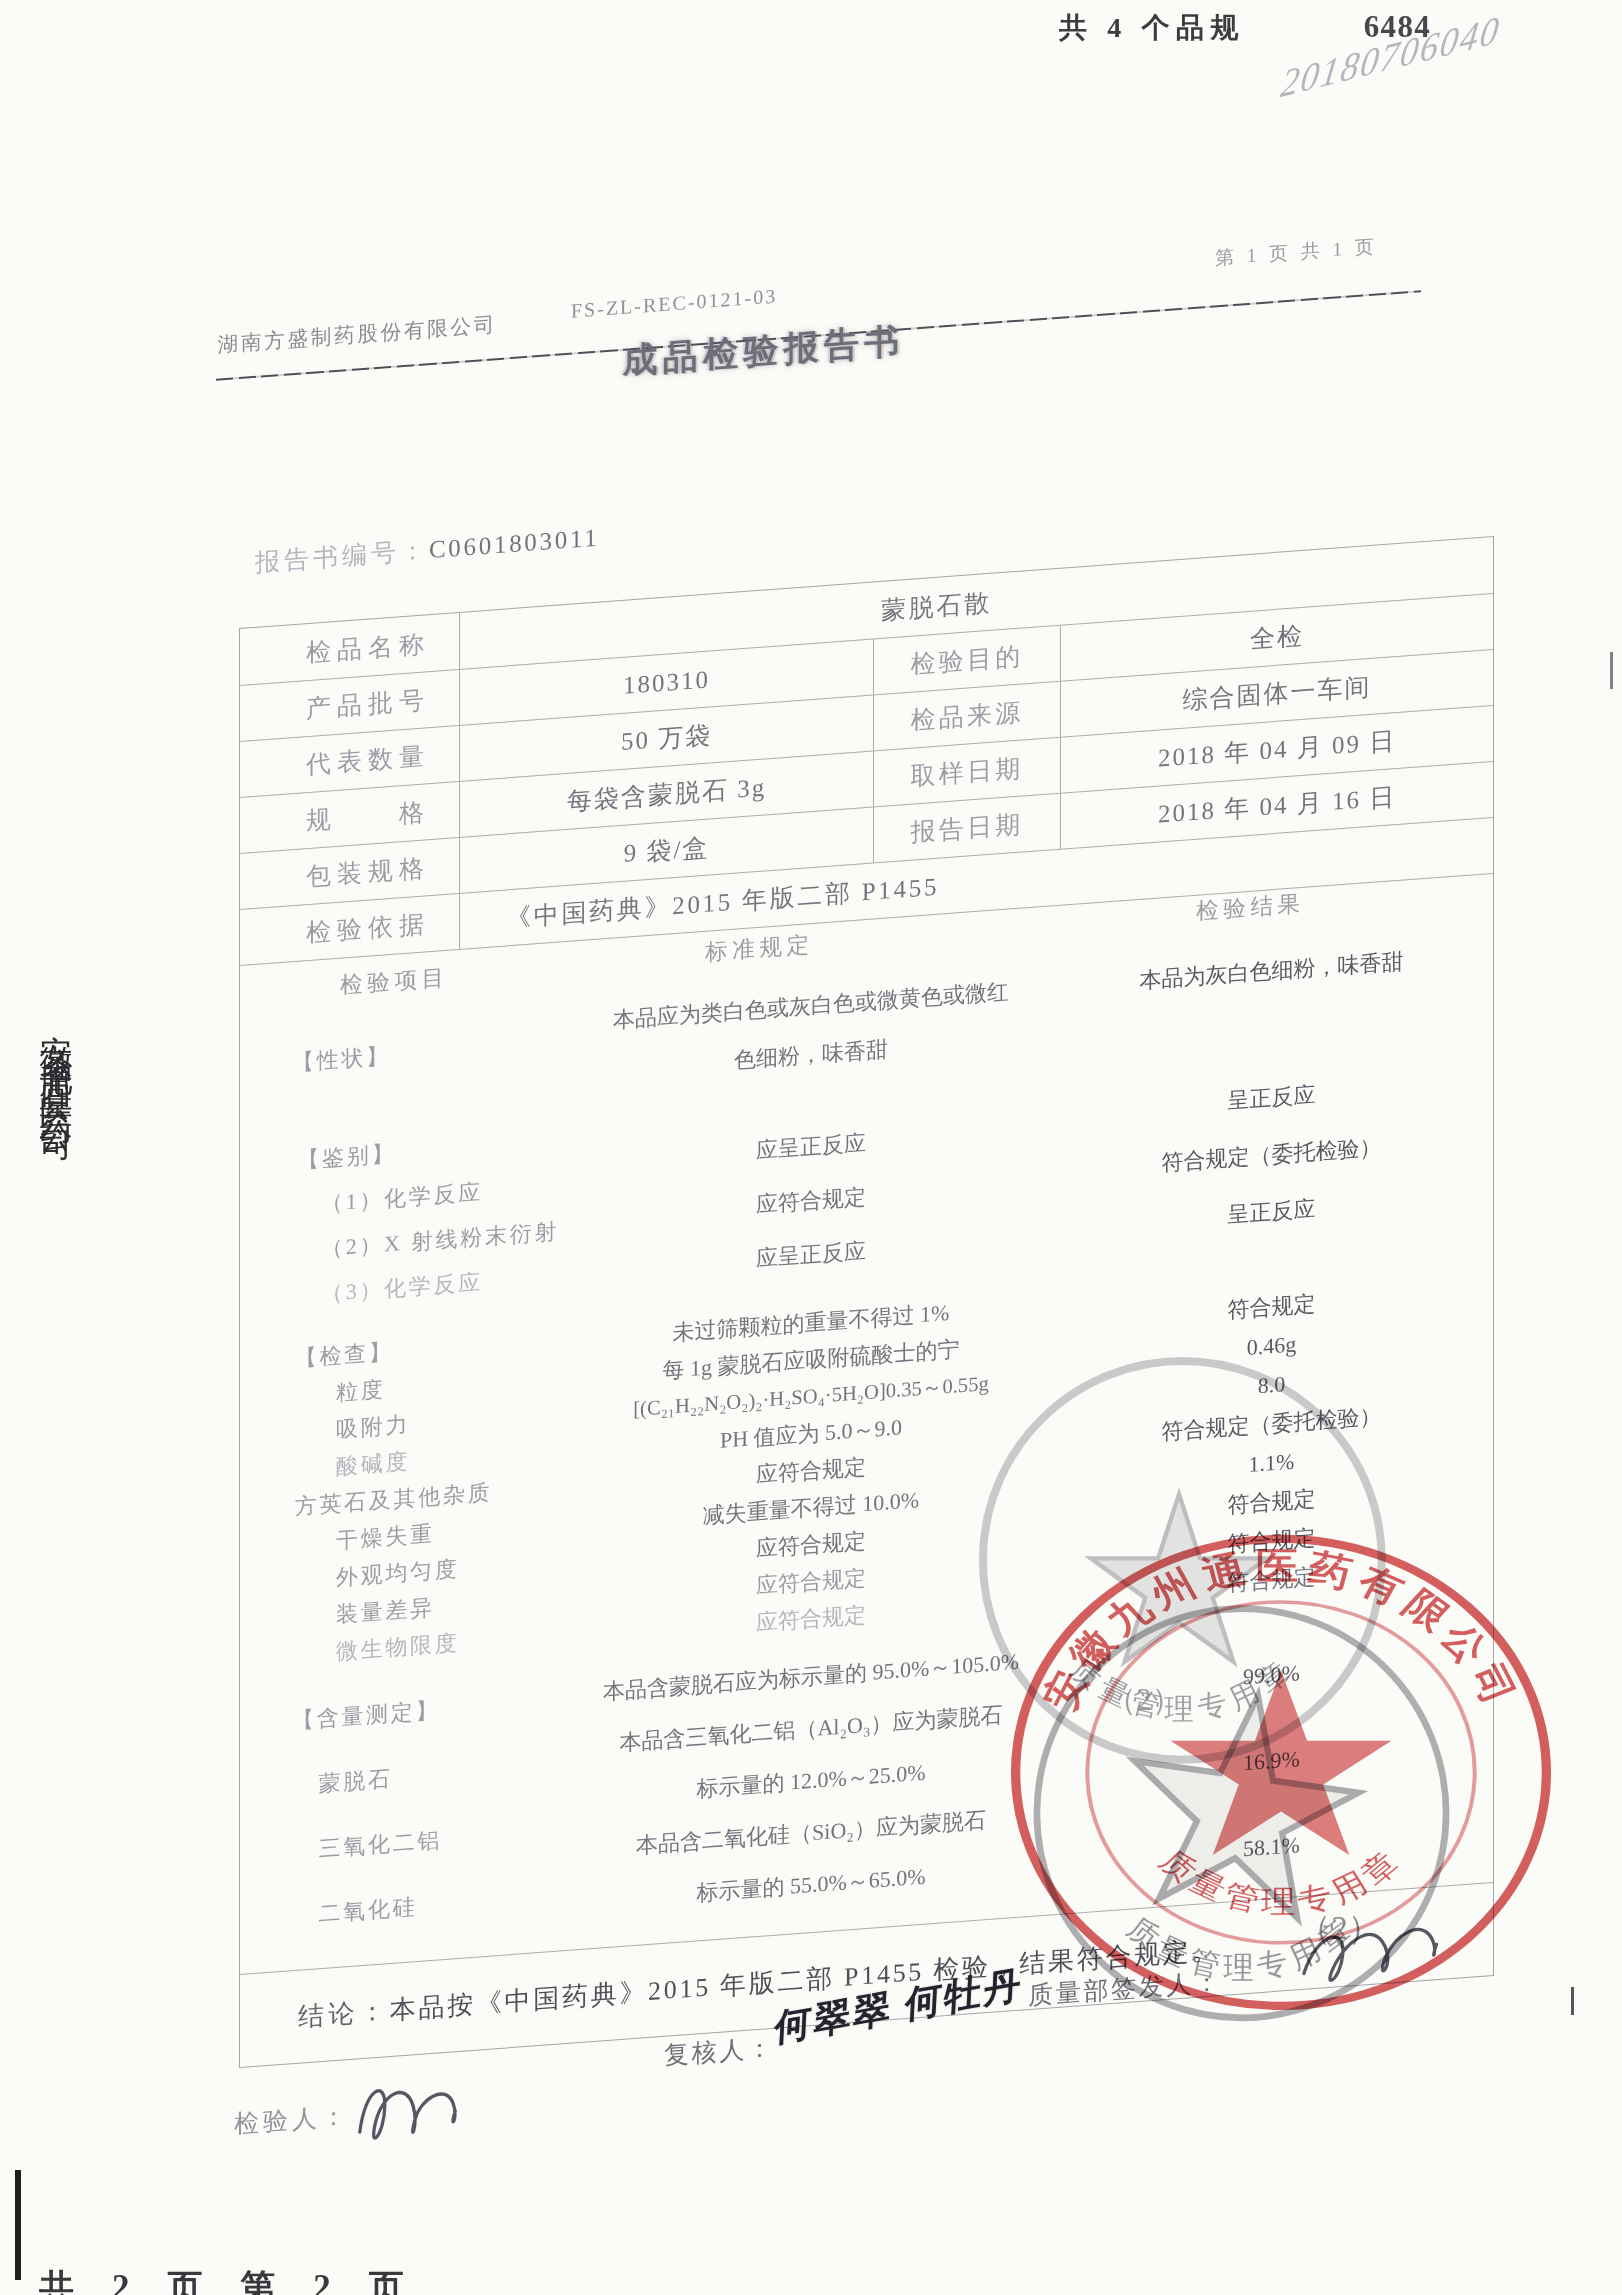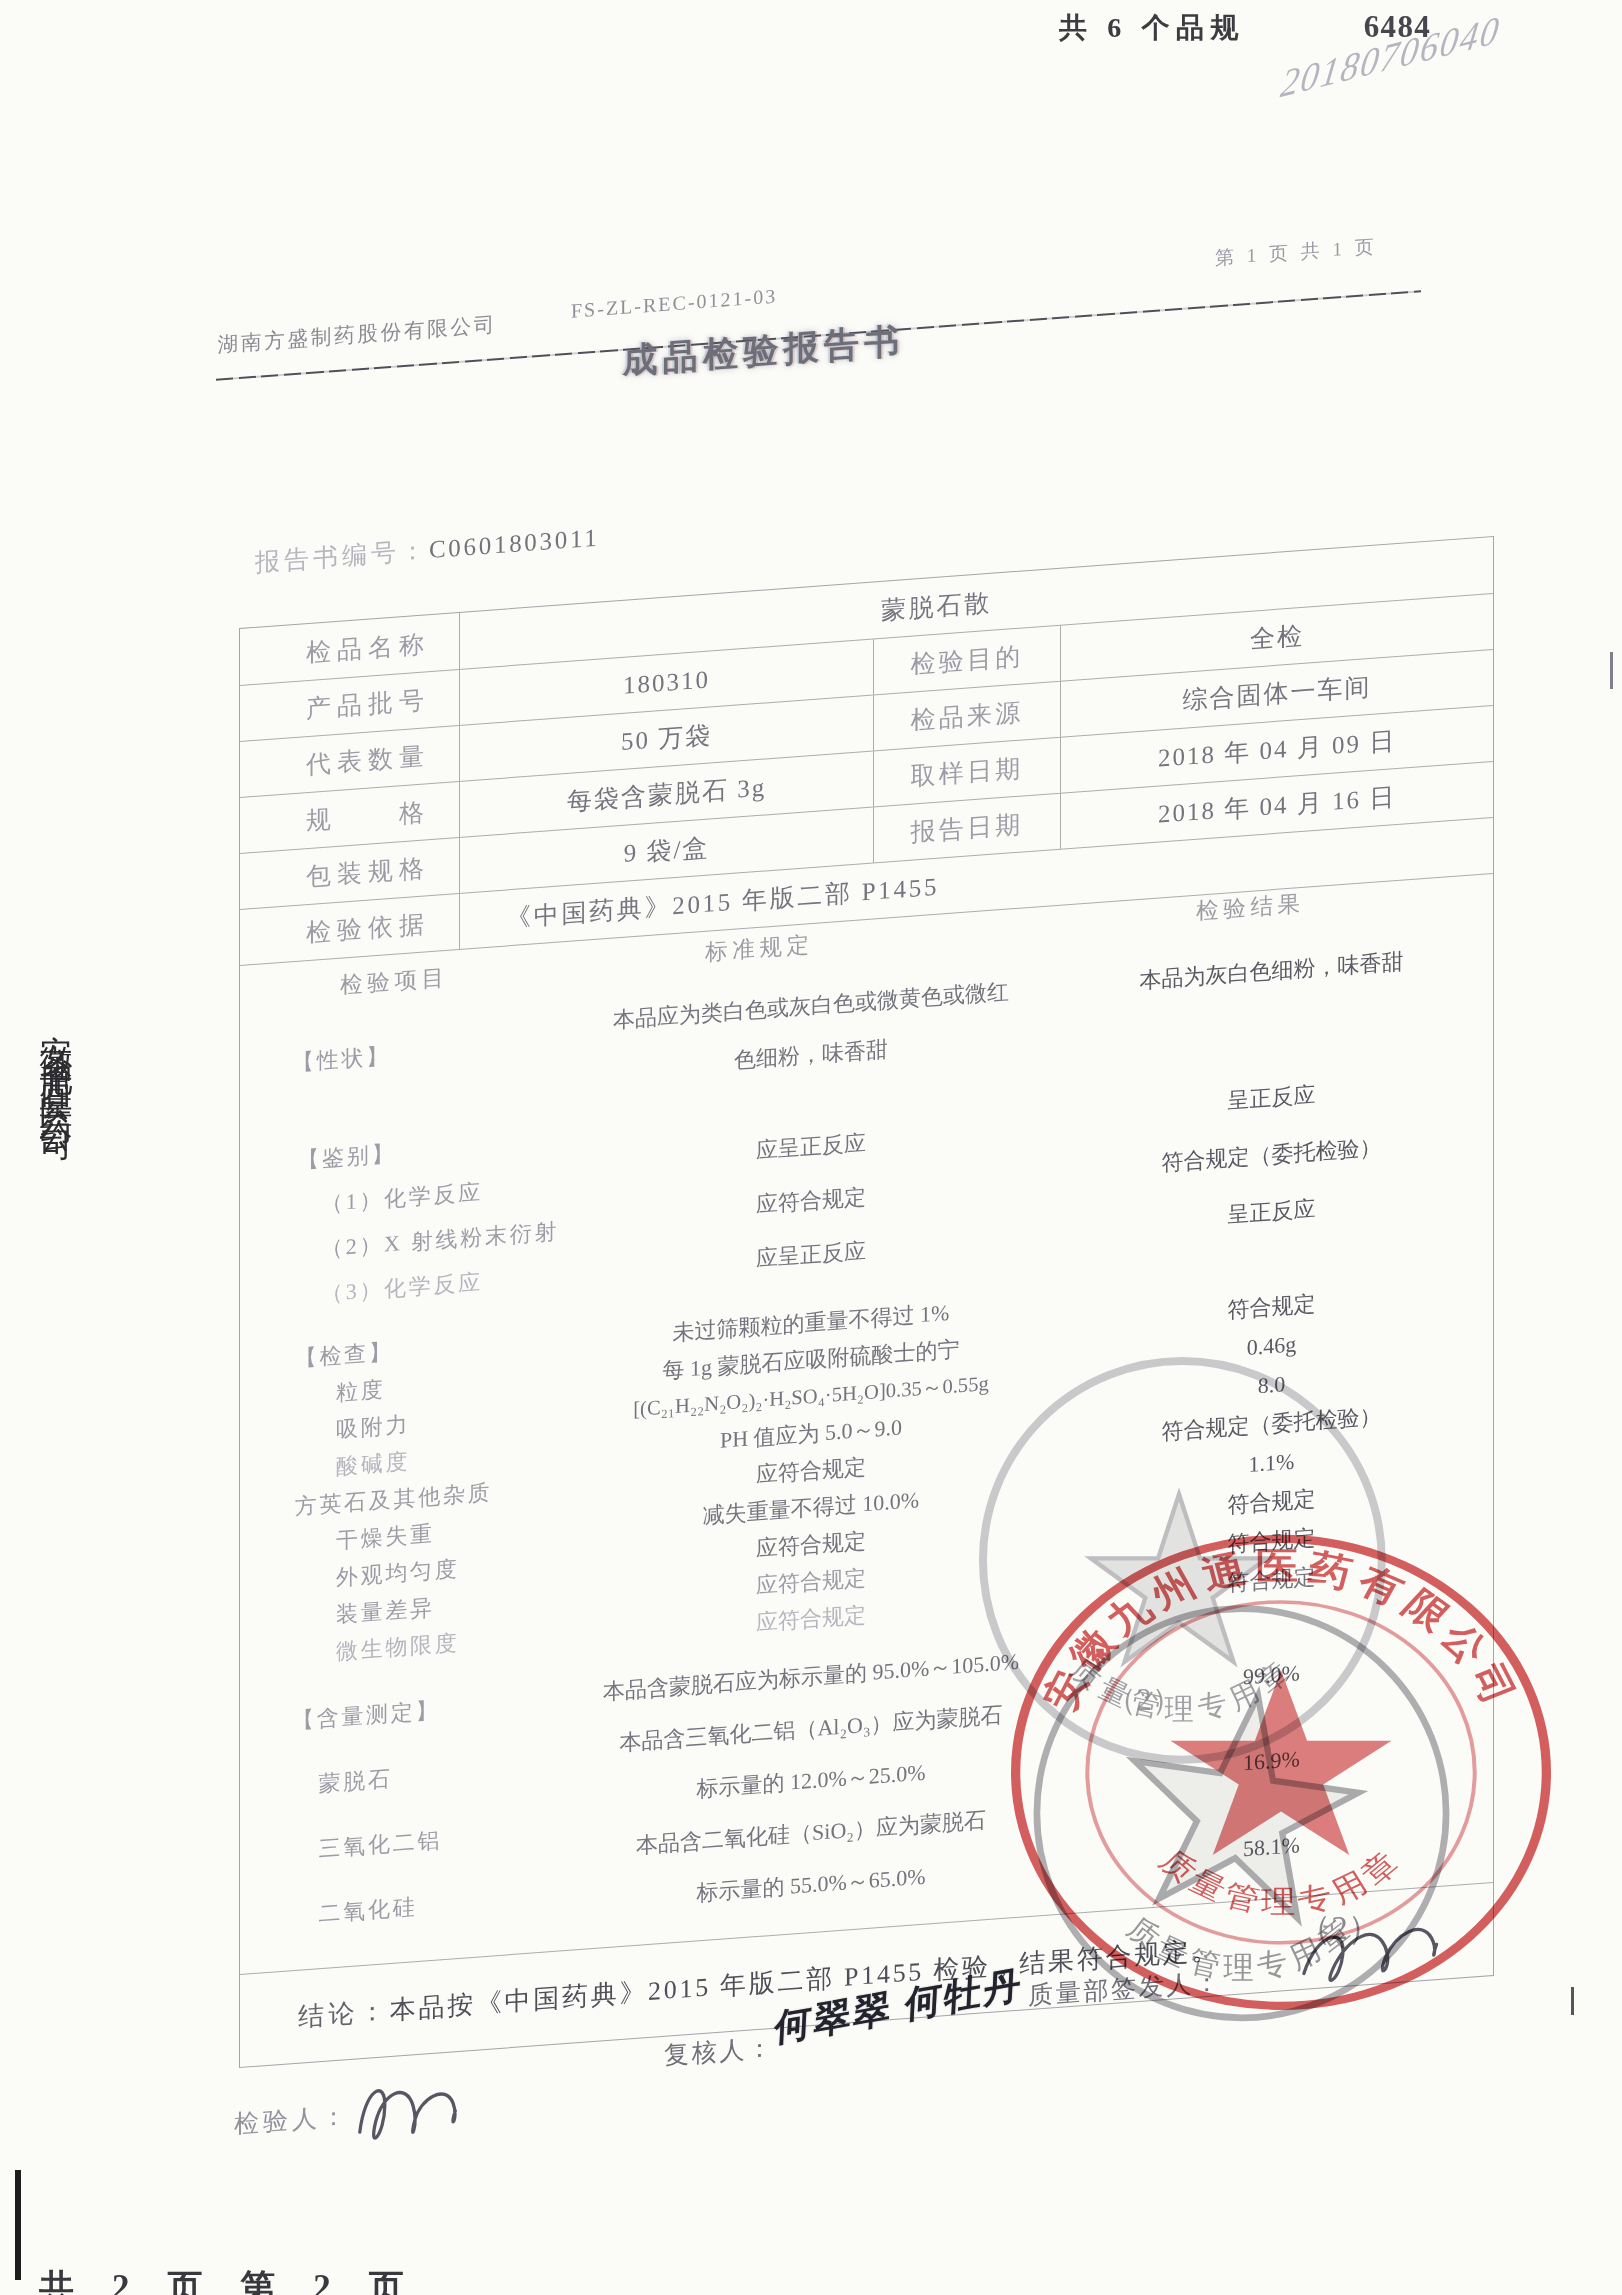--- a/index.html
+++ b/index.html
@@ -107,21 +107,21 @@
     transform:rotate(-6deg) skewX(-9deg);letter-spacing:2.7px;text-shadow:0 0 1.3px rgba(35,35,46,.5);}
   .sig-issuer-lab{left:829px;top:2040px;font-size:25px;color:#6e6e78;letter-spacing:2.7px;}
   .sig-issuer-svg{left:1096px;top:1999px;transform:rotate(-10deg);}
 
   .stamp{mix-blend-mode:multiply;}
 </style>
 </head>
 <body>
 
 <div class="abs top-note-row">
-  <span>共  6  个品规</span>
+  <span>共  4  个品规</span>
   <span class="top-number">6484</span>
 </div>
 <div class="abs hand-serial">20180706040</div>
 <div class="abs side-company">安徽省肥西县医药公司</div>
 
 <div class="abs report">
   <div class="abs hdr-company">湖南方盛制药股份有限公司</div>
   <div class="abs hdr-code">FS-ZL-REC-0121-03</div>
   <div class="abs hdr-page">第 1 页 共 1 页</div>
   <div class="abs hdr-rule"></div>

